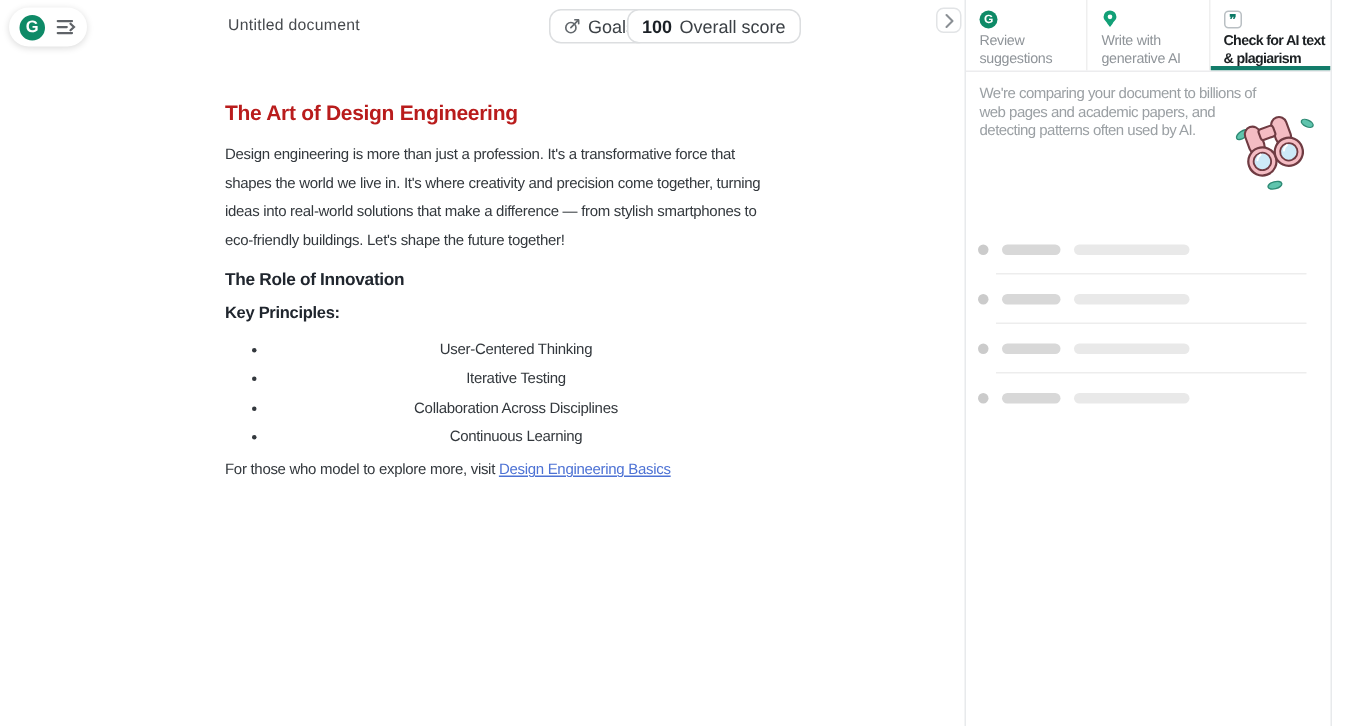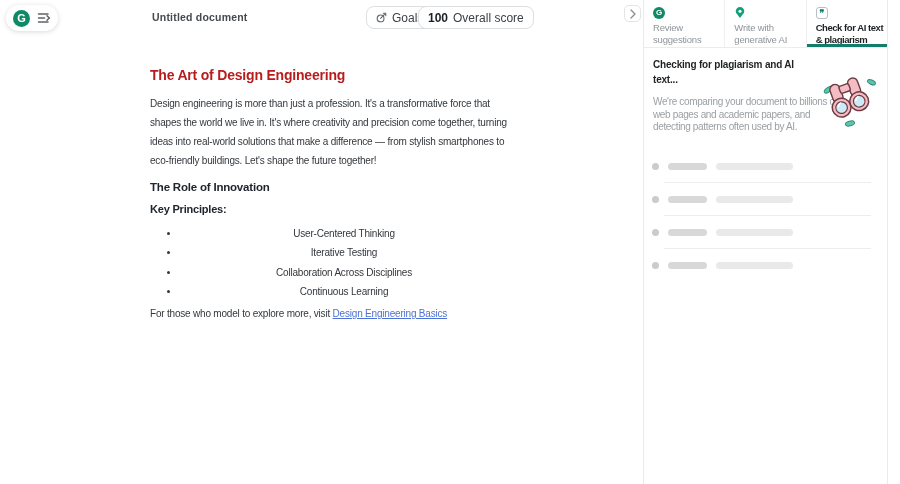--- a/index.html
+++ b/index.html
@@ -7,21 +7,21 @@
               font-family:"Liberation Sans", sans-serif; }
 
   
   .logo-pill { position:absolute; left:6px; top:5px; height:26px; padding:0 7px;
     display:flex; align-items:center; gap:7px; background:#fff; border-radius:14px;
     box-shadow:0 1px 5px rgba(0,0,0,.15); }
   .g-badge { width:17px; height:17px; border-radius:50%; background:#0e8a67; color:#fff;
     font-size:11px; font-weight:bold; display:flex; align-items:center; justify-content:center; }
   .menu-icon-btn { background:none; border:none; display:flex; align-items:center; cursor:pointer; }
 
-  .doc-title { position:absolute; left:152px; top:11px; font-size:10.5px; font-weight:700;
+  .doc-title { position:absolute; left:152px; top:11px; font-size:10.5px; font-weight:400;
     color:#46494d; letter-spacing:.2px; }
 
   .pill-btn { position:absolute; top:6px; height:23px; display:flex; align-items:center; gap:5px;
     padding:0 9px; background:#fff; border:1px solid #dcdee0; border-radius:8px;
     font-size:12px; color:#3c4146; cursor:pointer; font-family:inherit; }
   .goals-btn { left:366px; }
   .score-btn { left:418px; }
   .score-num { font-weight:700; color:#1b2026; }
 
   .collapse-btn { position:absolute; left:624px; top:5px; width:17px; height:17px;
@@ -151,21 +151,20 @@
     </div>
     <div class="tab active">
       <span class="tab-icon">
         <span class="quote-box">❞</span>
       </span>
       <span class="tab-label">Check for AI text &amp; plagiarism</span>
     </div>
   </div>
 
   <div class="panel">
-    <div class="panel-heading">Checking for plagiarism and AI text...</div>
     <div class="panel-desc">We're comparing your document to billions of web pages and academic papers, and detecting patterns often used by AI.</div>
 
     <svg class="illu" viewBox="0 0 64 58">
       <g fill="#5fc4ad" stroke="#2d8a74" stroke-width="1">
         <ellipse cx="10" cy="17" rx="5" ry="2.5" transform="rotate(-35 10 17)"></ellipse>
         <ellipse cx="56" cy="9" rx="4.5" ry="2.3" transform="rotate(25 56 9)"></ellipse>
         <ellipse cx="33" cy="53" rx="5" ry="2.5" transform="rotate(-15 33 53)"></ellipse>
       </g>
       <g transform="rotate(-20 32 30)">
         <rect x="17" y="7" width="11" height="20" rx="5.5" fill="#f4bcc3" stroke="#6f3b42" stroke-width="1.5"></rect>

